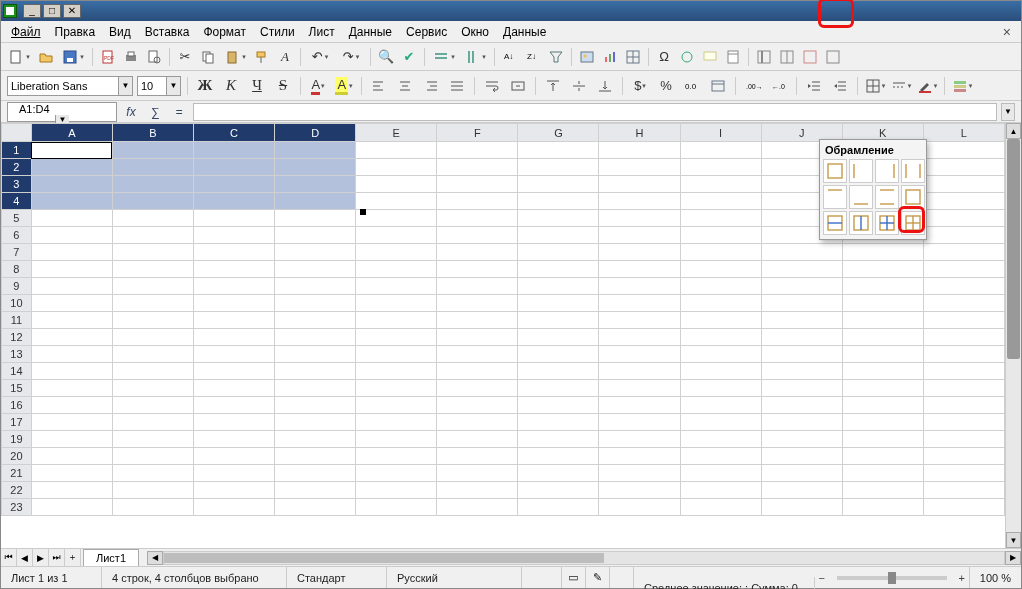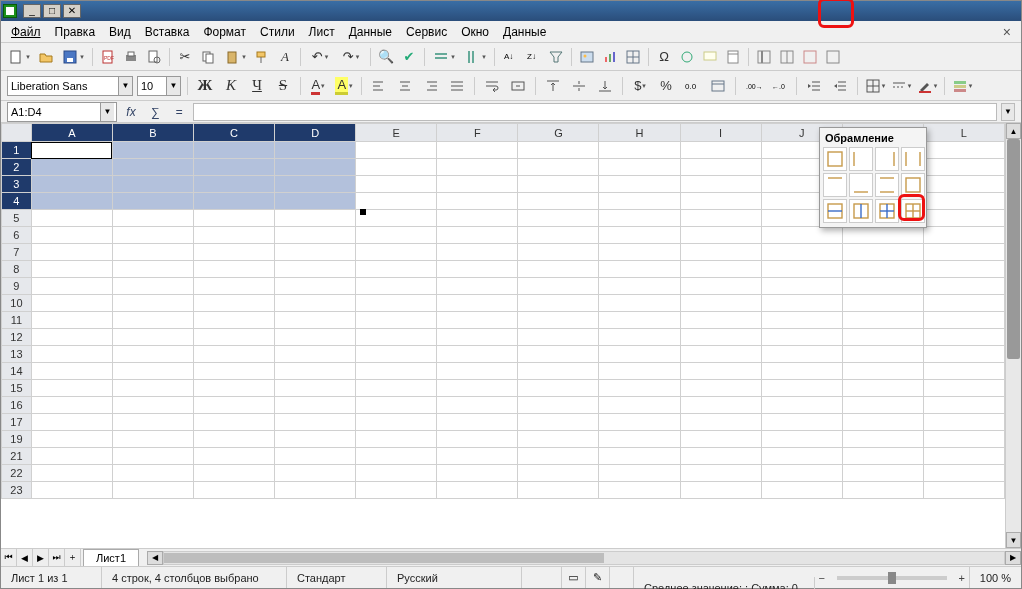--- a/index.html
+++ b/index.html
@@ -35,21 +35,21 @@
 .fbtn.italic { font-style:italic; font-family:"Times New Roman",serif; font-size:15px; }
 .fbtn.ul { text-decoration:underline; font-family:"Times New Roman",serif; font-size:15px; }
 .fbtn.strike { text-decoration:line-through; font-family:"Times New Roman",serif; font-size:15px; }
 .fbtn.drop::after { content:"▾"; font-size:7px; margin-left:1px; color:#555; }
 
 
 .redring { position:absolute; border:3px solid #e11; border-radius:6px; pointer-events:none; z-index:50; }
 
 
 .formulabar { height:22px; background:#f0f0f0; border-bottom:1px solid #ccc; display:flex; align-items:center; padding:0 6px; gap:4px; }
-.namebox { width:110px; }
+.namebox { width:110px;flex-direction:column; }
 .fxbtn { width:20px; height:18px; display:flex; align-items:center; justify-content:center; font-style:italic; font-size:12px; color:#346; }
 .formula-input { flex:1; height:18px; border:1px solid #bbb; background:#fff; }
 .formula-expand { width:14px; height:18px; background:#e8e8e8; border:1px solid #bbb; display:flex; align-items:center; justify-content:center; font-size:8px; }
 
 
 .sheet { flex:1; display:flex; overflow:hidden; position:relative; background:#fff; }
 .grid { flex:1; position:relative; overflow:hidden; }
 table.cells { border-collapse:collapse; table-layout:fixed; }
 table.cells th, table.cells td { border:1px solid #d0d0d0; font-size:11px; font-weight:normal; }
 table.cells th.colh { height:18px; background:#e6e8ec; color:#333; text-align:center; width:82px; }
@@ -736,20 +736,35 @@
               <td class=""></td>
               <td class=""></td>
               <td class=""></td>
               <td class=""></td>
               <td class=""></td>
               <td class=""></td>
               <td class=""></td>
               <td class=""></td>
             </tr>
             <tr>
+              <th class="rowh">20</th>
+              <td class=""></td>
+              <td class=""></td>
+              <td class=""></td>
+              <td class=""></td>
+              <td class=""></td>
+              <td class=""></td>
+              <td class=""></td>
+              <td class=""></td>
+              <td class=""></td>
+              <td class=""></td>
+              <td class=""></td>
+              <td class=""></td>
+            </tr>
+            <tr>
               <th class="rowh">21</th>
               <td class=""></td>
               <td class=""></td>
               <td class=""></td>
               <td class=""></td>
               <td class=""></td>
               <td class=""></td>
               <td class=""></td>
               <td class=""></td>
               <td class=""></td>
@@ -784,21 +799,21 @@
               <td class=""></td>
               <td class=""></td>
               <td class=""></td>
               <td class=""></td>
               <td class=""></td>
             </tr>
           </tbody>
         </table>
       <div class="sel-handle" style="left:359px; top:86px;"></div>
 
-      <div class="borders-popup" style="top:4px;">
+      <div class="borders-popup" style="top:16px;">
         <div class="title">Обрамление</div>
         <div class="grid4">
           <div class="opt">
               <svg viewBox="0 0 18 18">
                 <rect x="2" y="2" width="14" height="14" stroke="#ddd"></rect>
               </svg>
             </div>
           <div class="opt">
               <svg viewBox="0 0 18 18">
                 <line x1="2" y1="2" x2="2" y2="16"></line>

